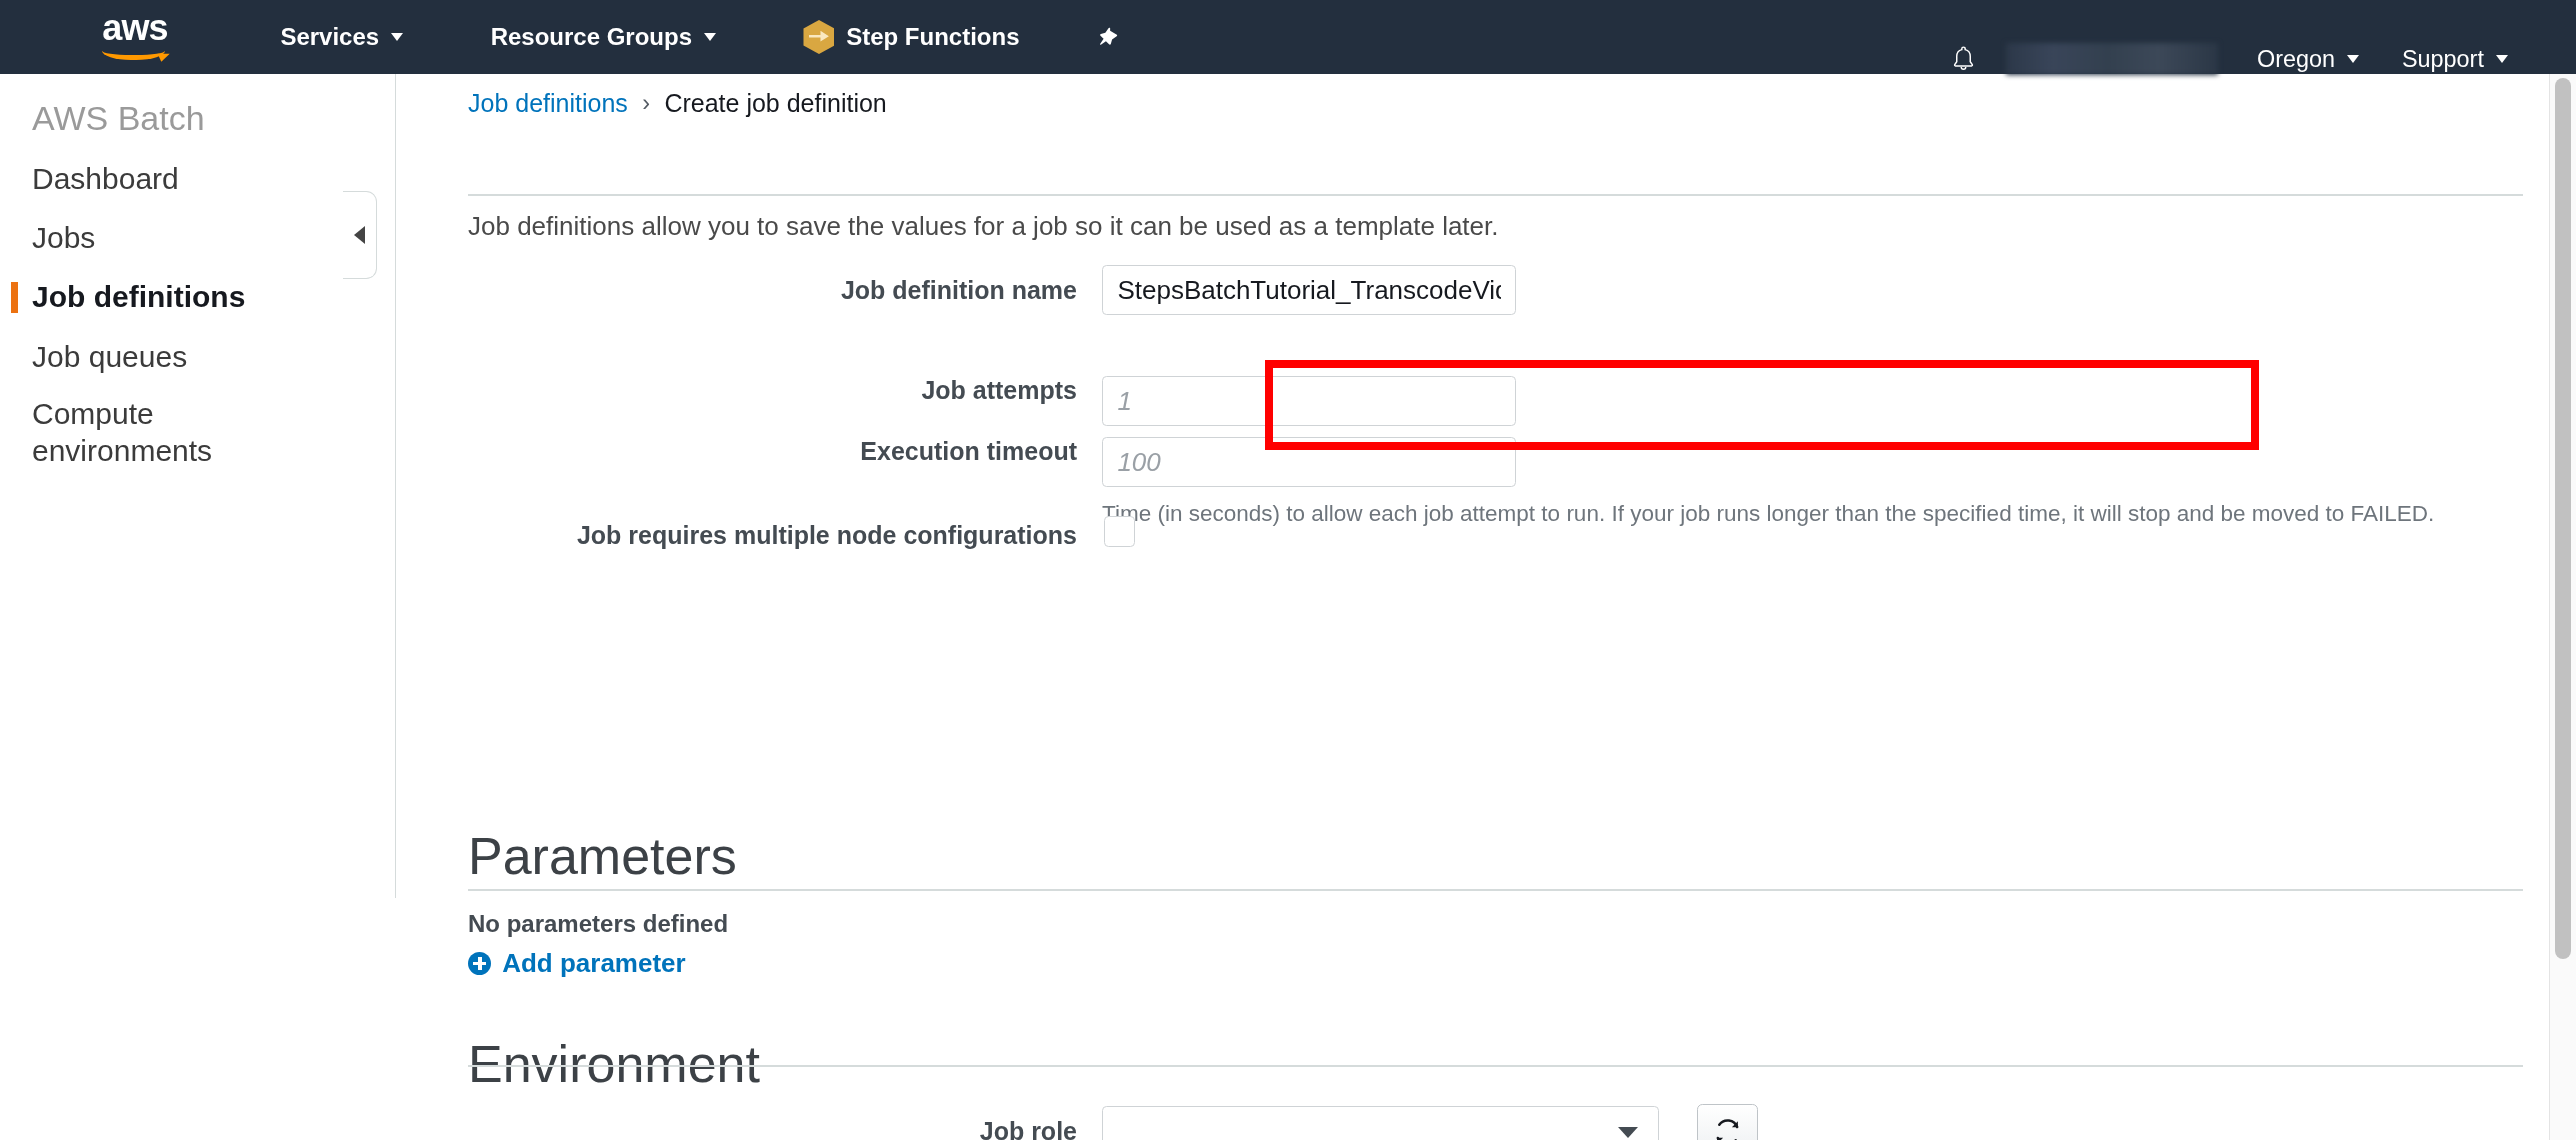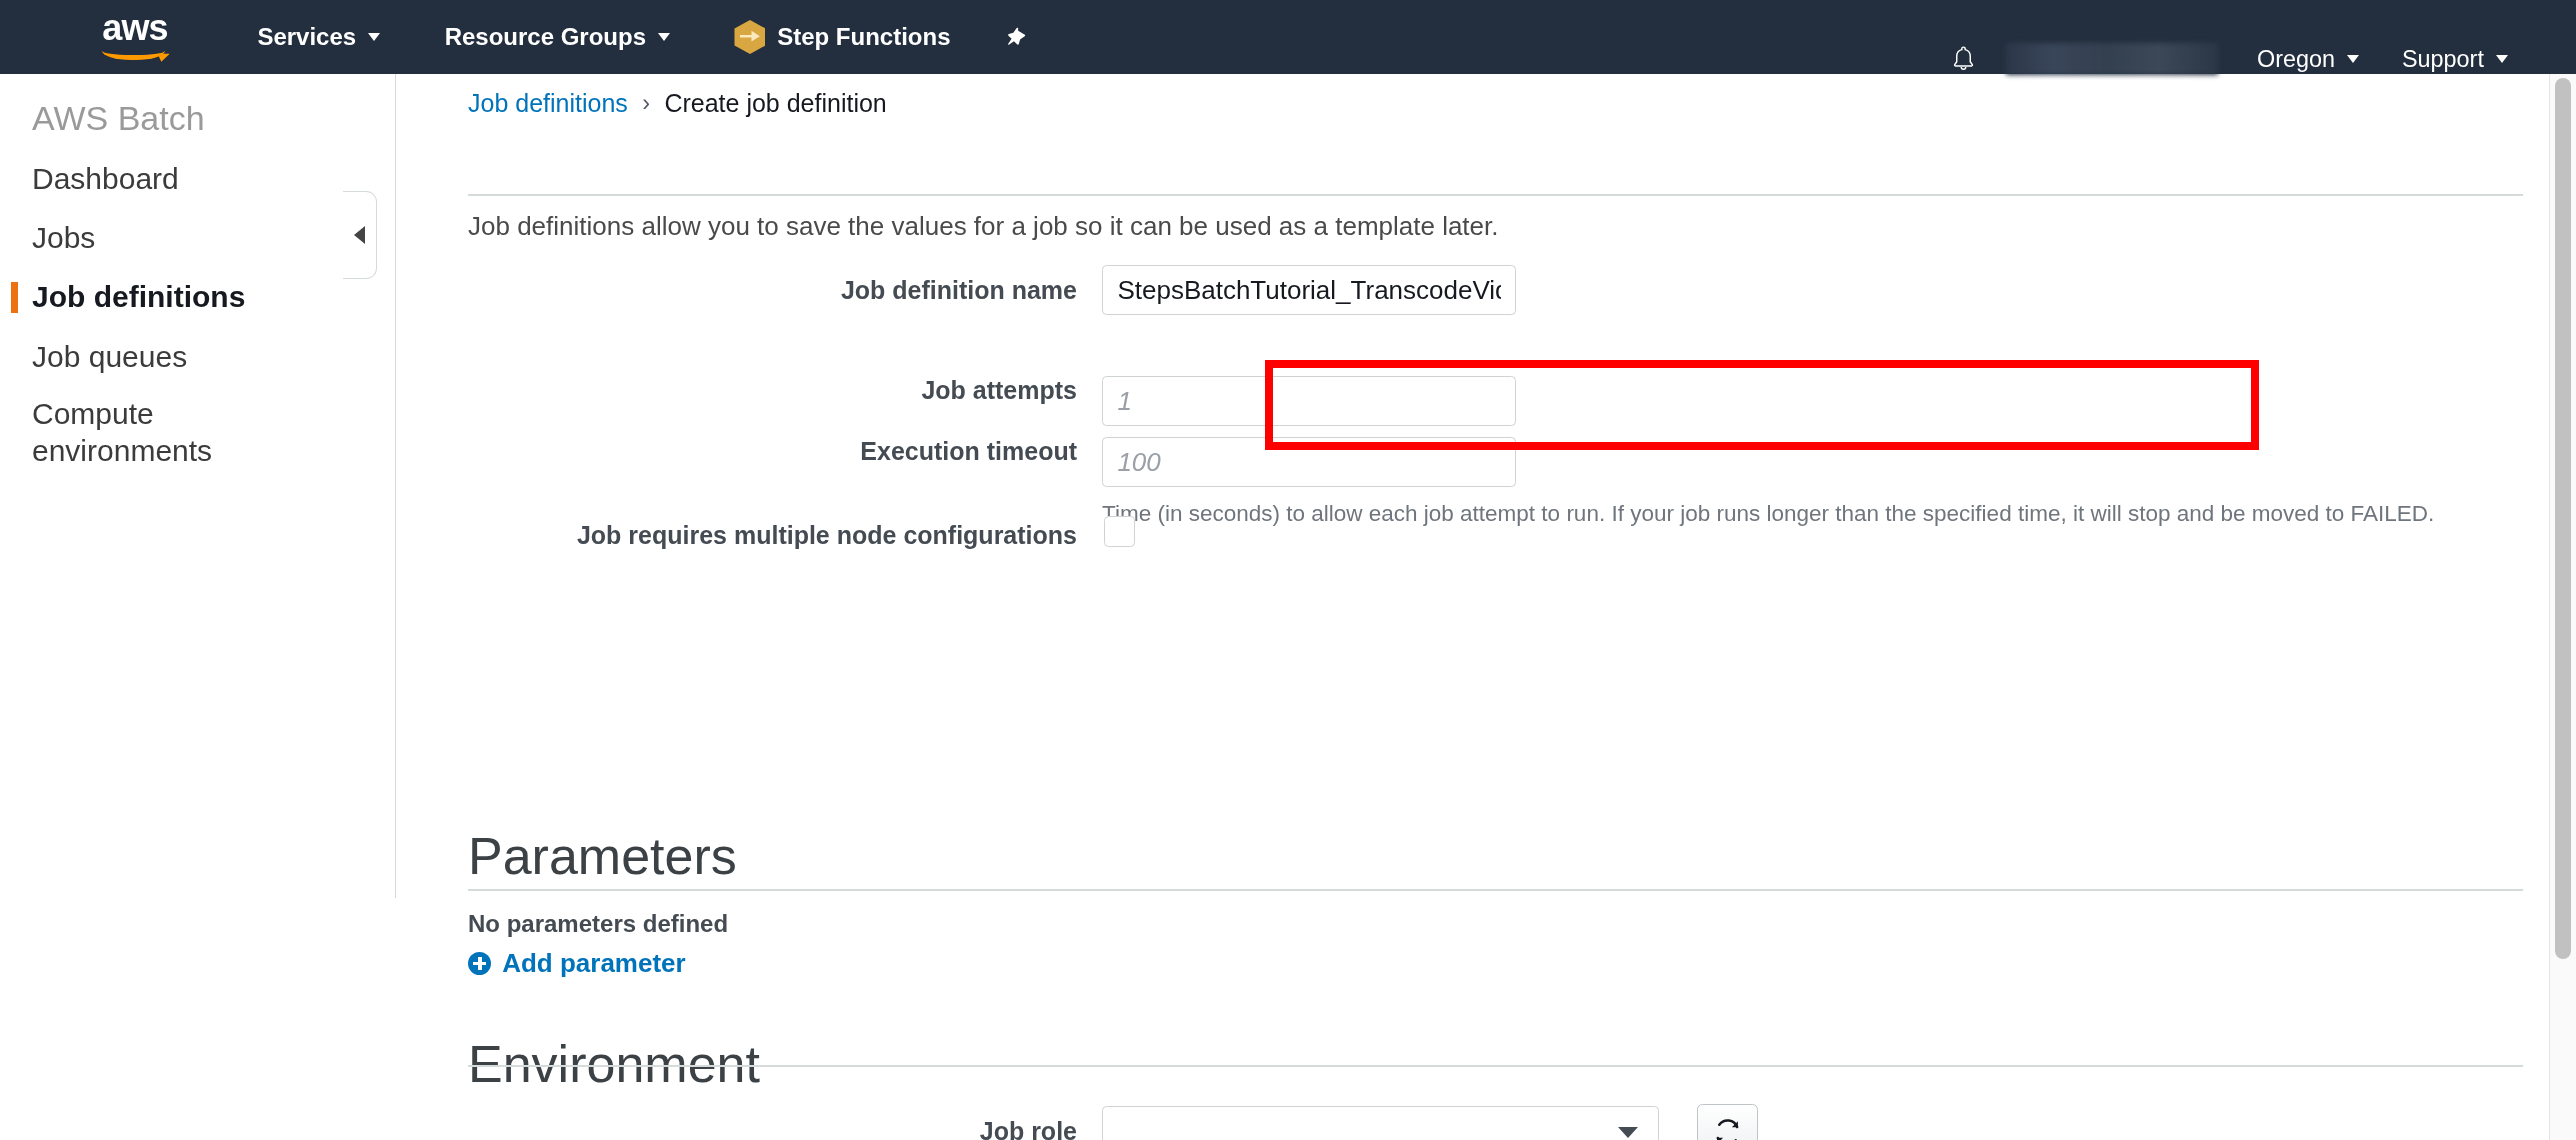--- a/index.html
+++ b/index.html
@@ -10,20 +10,21 @@
     overflow: hidden;
   }
 
   
   #topnav {
     position: absolute; top: 0; left: 0;
     width: 2576px; height: 74px;
     background: #232f3e;
     display: flex; align-items: center;
     z-index: 50;
+    gap: 23px;
   }
   .nav-logo {
     margin-left: 97px;
     width: 76px; height: 47px;
     position: relative;
     display: flex; align-items: flex-start; justify-content: center;
   }
   .nav-logo .aws-word {
     color: #ffffff; font-size: 36px; font-weight: 700;
     letter-spacing: -0.9px; line-height: 27px;

